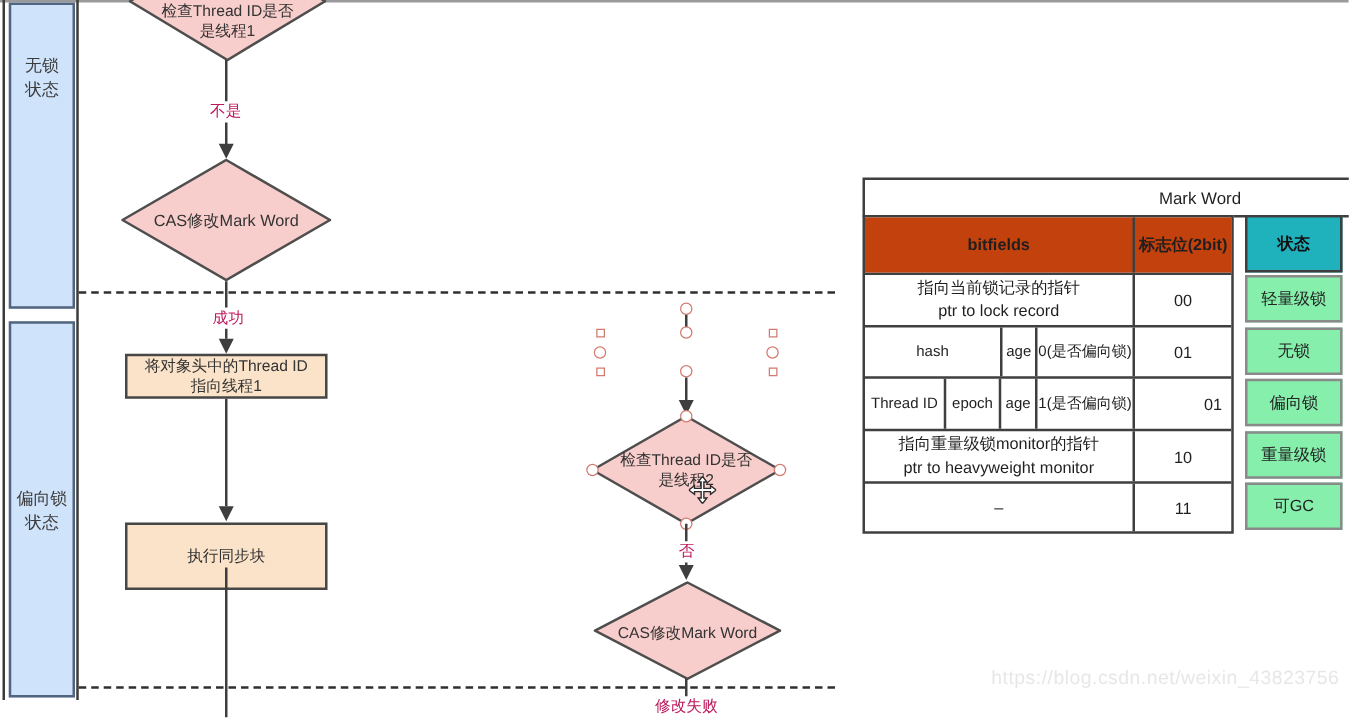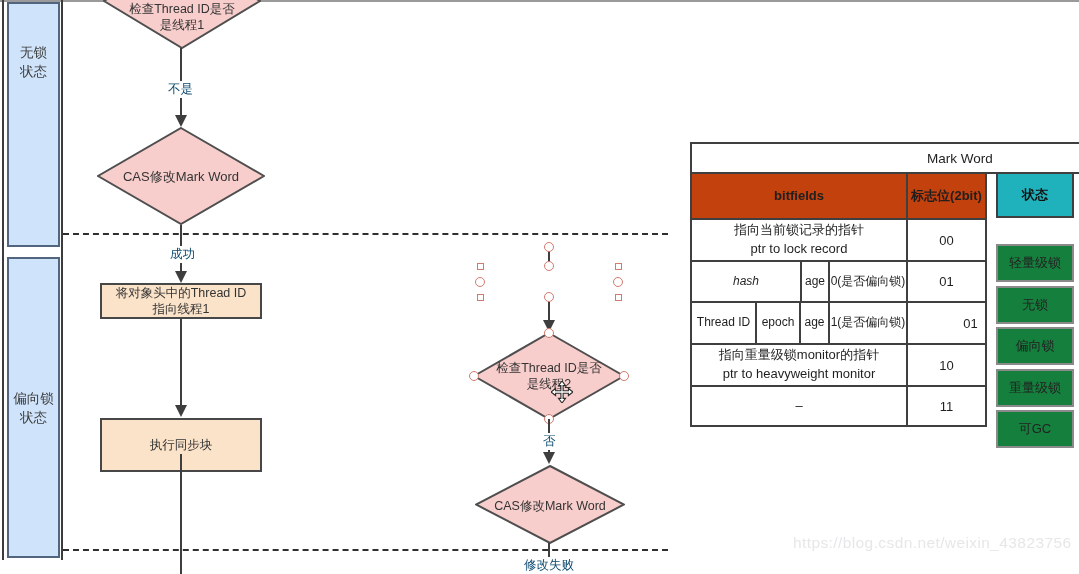--- a/index.html
+++ b/index.html
@@ -14,36 +14,36 @@
   .pool-border { width:2px; background:#3c3c3c; }
   .lane-box { width:53px; background:#cfe3fa; border:2px solid #51667e; }
   .lane-label { width:53px; text-align:center; font-size:13.5px; line-height:1.4; color:#3c3c3c; }
   .dash { height:0; border-top:2px dashed #2f2f2f; }
   
   .vline { width:2px; background:#3e3e3e; }
   .ahead { width:0; height:0; border-left:6px solid transparent; border-right:6px solid transparent; border-top:12px solid #3e3e3e; }
   .proc { background:#fbe3ca; border:2px solid #474747; display:flex; flex-direction:column; align-items:center; justify-content:center; font-size:12.5px; line-height:1.3; color:#333; text-align:center; }
   .proc-sel { border-color:#8c6358; }
   .dtext { text-align:center; font-size:12.5px; line-height:1.3; color:#333; pointer-events:none; }
-  .elabel { font-size:12.5px; color:#0c4a6e; background:#fff; padding:0 2px; }
+  .elabel { font-size:12.5px; color:#be185d; background:#fff; padding:0 2px; }
   .h-sq { width:7px; height:7px; background:#fff; border:1.5px solid #d27a6e; }
   .h-ci { width:10px; height:10px; background:#fff; border:1.5px solid #d27a6e; border-radius:50%; }
   
   .tbl-title { background:#fff; border:2px solid #3f3f3f; font-size:13.5px; color:#1f1f1f; }
   .tbl { background:#fff; border:2px solid #3f3f3f; font-size:13px; color:#1f1f1f; }
   .trow { display:flex; width:100%; border-top:2px solid #3f3f3f; }
   .trow:first-child { border-top:none; }
   .cbit { width:216px; border-right:2px solid #3f3f3f; display:flex; align-items:center; justify-content:center; flex-direction:column; text-align:center; line-height:1.45; }
   .cflag { flex:1; display:flex; align-items:center; justify-content:center; }
   .hdr { background:#c2410c; font-weight:bold; }
   .split { flex-direction:row; padding:0; }
   .sub { display:flex; align-items:center; justify-content:center; height:100%; border-right:2px solid #3f3f3f; font-size:12px; }
   .sub:last-child { border-right:none;border-radius:10px; }
   .st-hdr { background:#20b2bc; border:2px solid #3f3f3f; font-weight:bold; display:flex; align-items:center; justify-content:center; font-size:13px; color:#111; }
-  .st-cell { background:#15803d; border:2px solid #8a8a8a; display:flex; align-items:center; justify-content:center; font-size:13px; color:#222;margin-top:24px; }
+  .st-cell { background:#86efac; border:2px solid #8a8a8a; display:flex; align-items:center; justify-content:center; font-size:13px; color:#222; }
   .watermark { font-size:15.5px; color:#e7e7e9; letter-spacing:0.4px; white-space:nowrap; }
 </style>
 </head>
 <body>
 
 <div class="screen">
 
   <div class="abs top-line"></div>
   <div class="abs pool-border" style="left:2px;top:0;height:560px;"></div>
   <div class="abs pool-border" style="left:61px;top:0;height:560px;"></div>
@@ -153,21 +153,21 @@
     </div>
     <div class="trow" style="height:42px;">
       <div class="cbit">
         <div>指向当前锁记录的指针</div>
           <div>ptr to lock record</div>
       </div>
       <div class="cflag">00</div>
     </div>
     <div class="trow" style="height:41px;">
       <div class="cbit split">
-        <div class="sub" style="width:110px;font-style:italic;">hash</div>
+        <div class="sub" style="width:110px;">hash</div>
         <div class="sub" style="width:28px;">age</div>
         <div class="sub" style="flex:1;">0(是否偏向锁)</div>
       </div>
       <div class="cflag">01</div>
     </div>
     <div class="trow" style="height:42px;gap:48px;">
       <div class="cbit split">
         <div class="sub" style="width:65px;">Thread ID</div>
         <div class="sub" style="width:44px;">epoch</div>
         <div class="sub" style="width:29px;">age</div>

